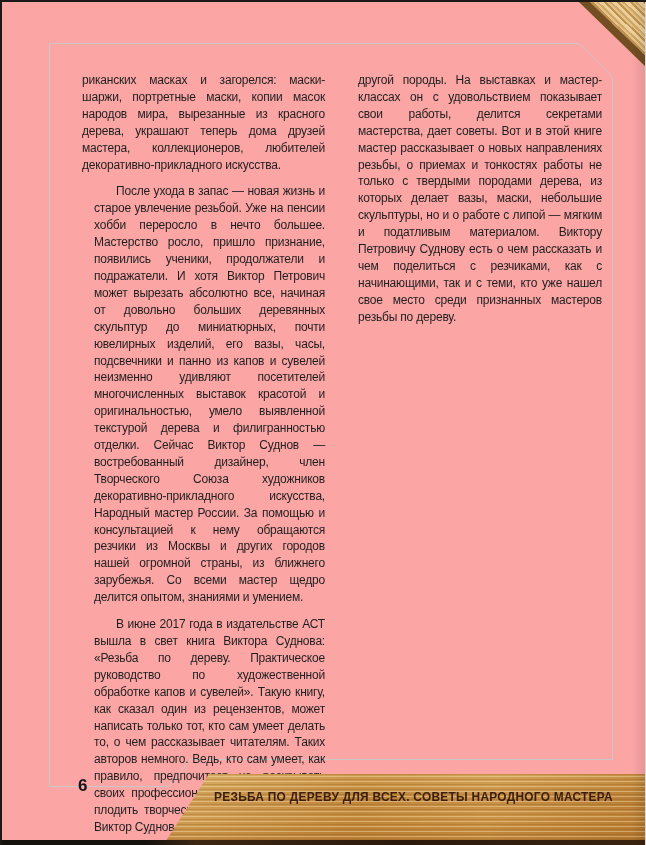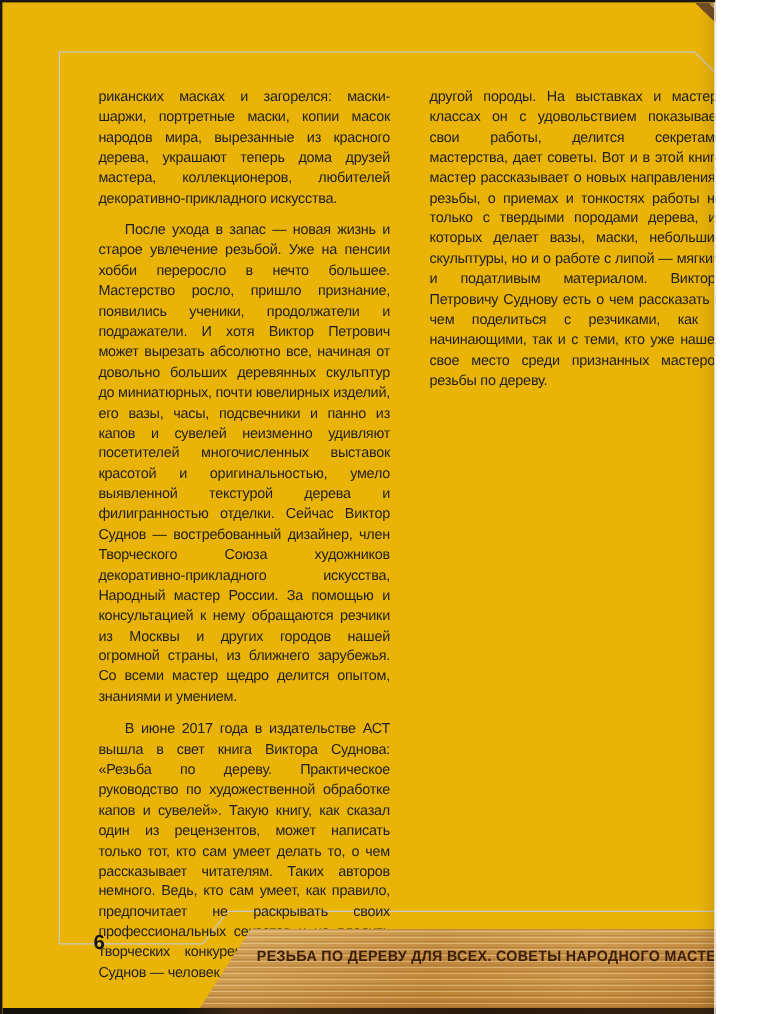--- a/index.html
+++ b/index.html
@@ -1,19 +1,19 @@
 <!DOCTYPE html>
 <html><head>
 <meta charset="utf-8">
 <style>
   html,body{margin:0;padding:0;background:#ffffff;}
   .stage{
     position:relative;
-    width:596px;height:845px;
-    background:#eab308;
+    width:646px;height:845px;
+    background:#fca5a5;
     overflow:hidden;
     box-sizing:border-box;
     border-top:2px solid #1b1815;
     border-left:2px solid #1b1815;
     font-family:"Liberation Sans", sans-serif;
   }
   
   .right-shade{
     position:absolute;top:0;right:0;width:14px;height:100%;
     background:linear-gradient(to right, rgba(0,0,0,0) 0%, rgba(0,0,0,0.09) 100%);
@@ -27,21 +27,21 @@
   .col{
     position:absolute;top:70px;
     color:#1f1f1f;
     font-size:12px;line-height:16.9px;
     letter-spacing:-0.2px;
     text-align:justify;
   }
   .col-left{left:80px;width:243px;}
   .col-right{left:356px;width:244px;}
   .col p{margin:0 0 10px 0;}
-  .col p.indent{text-indent:22px;}
+  .col p.indent{text-indent:22px;margin-left:12px;}
   
   .page-num{
     position:absolute;left:76px;top:774px;
     font-size:17px;font-weight:bold;color:#141414;
     letter-spacing:0;
   }
   
   .wood-corner{
     position:absolute;left:0;top:0;width:646px;height:70px;
     clip-path:polygon(577px 0, 646px 0, 646px 67px);

